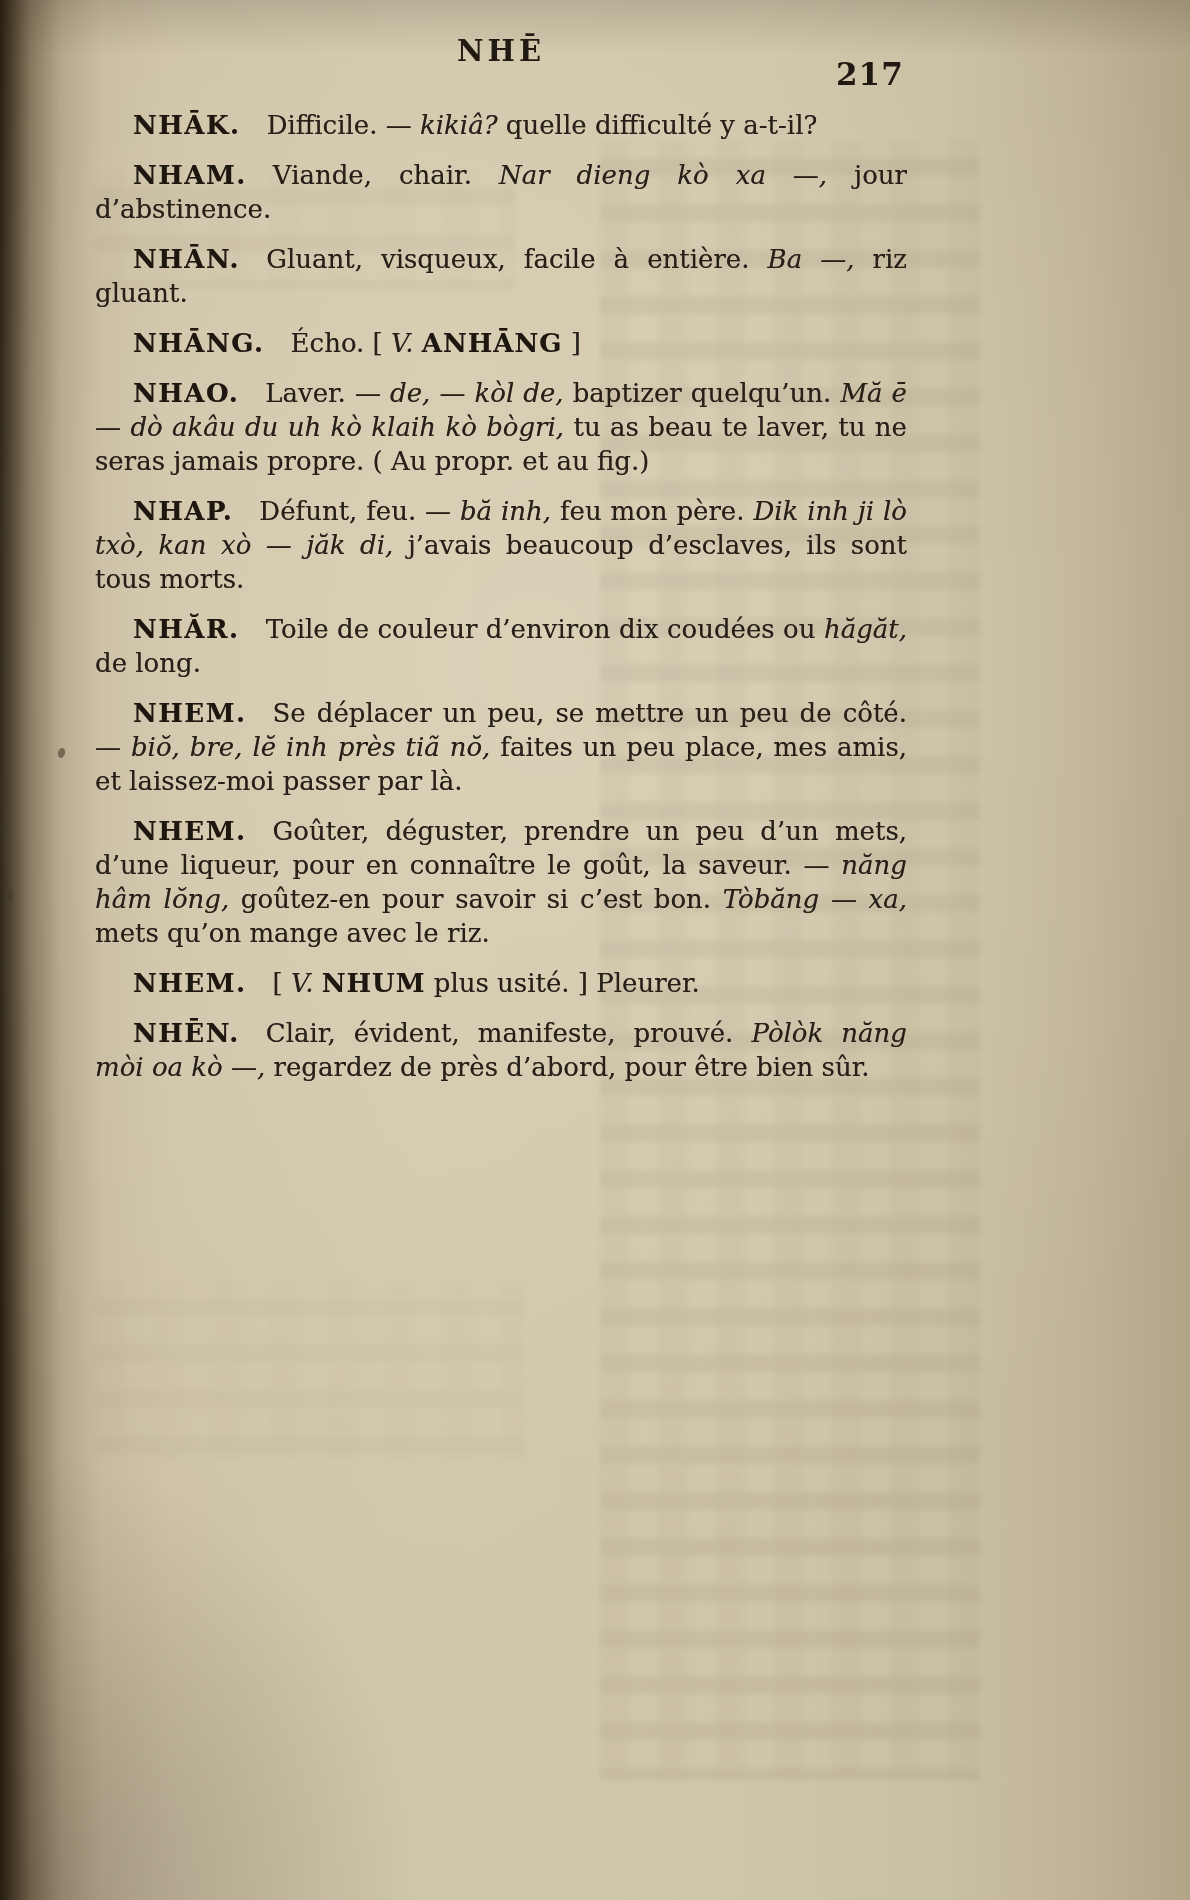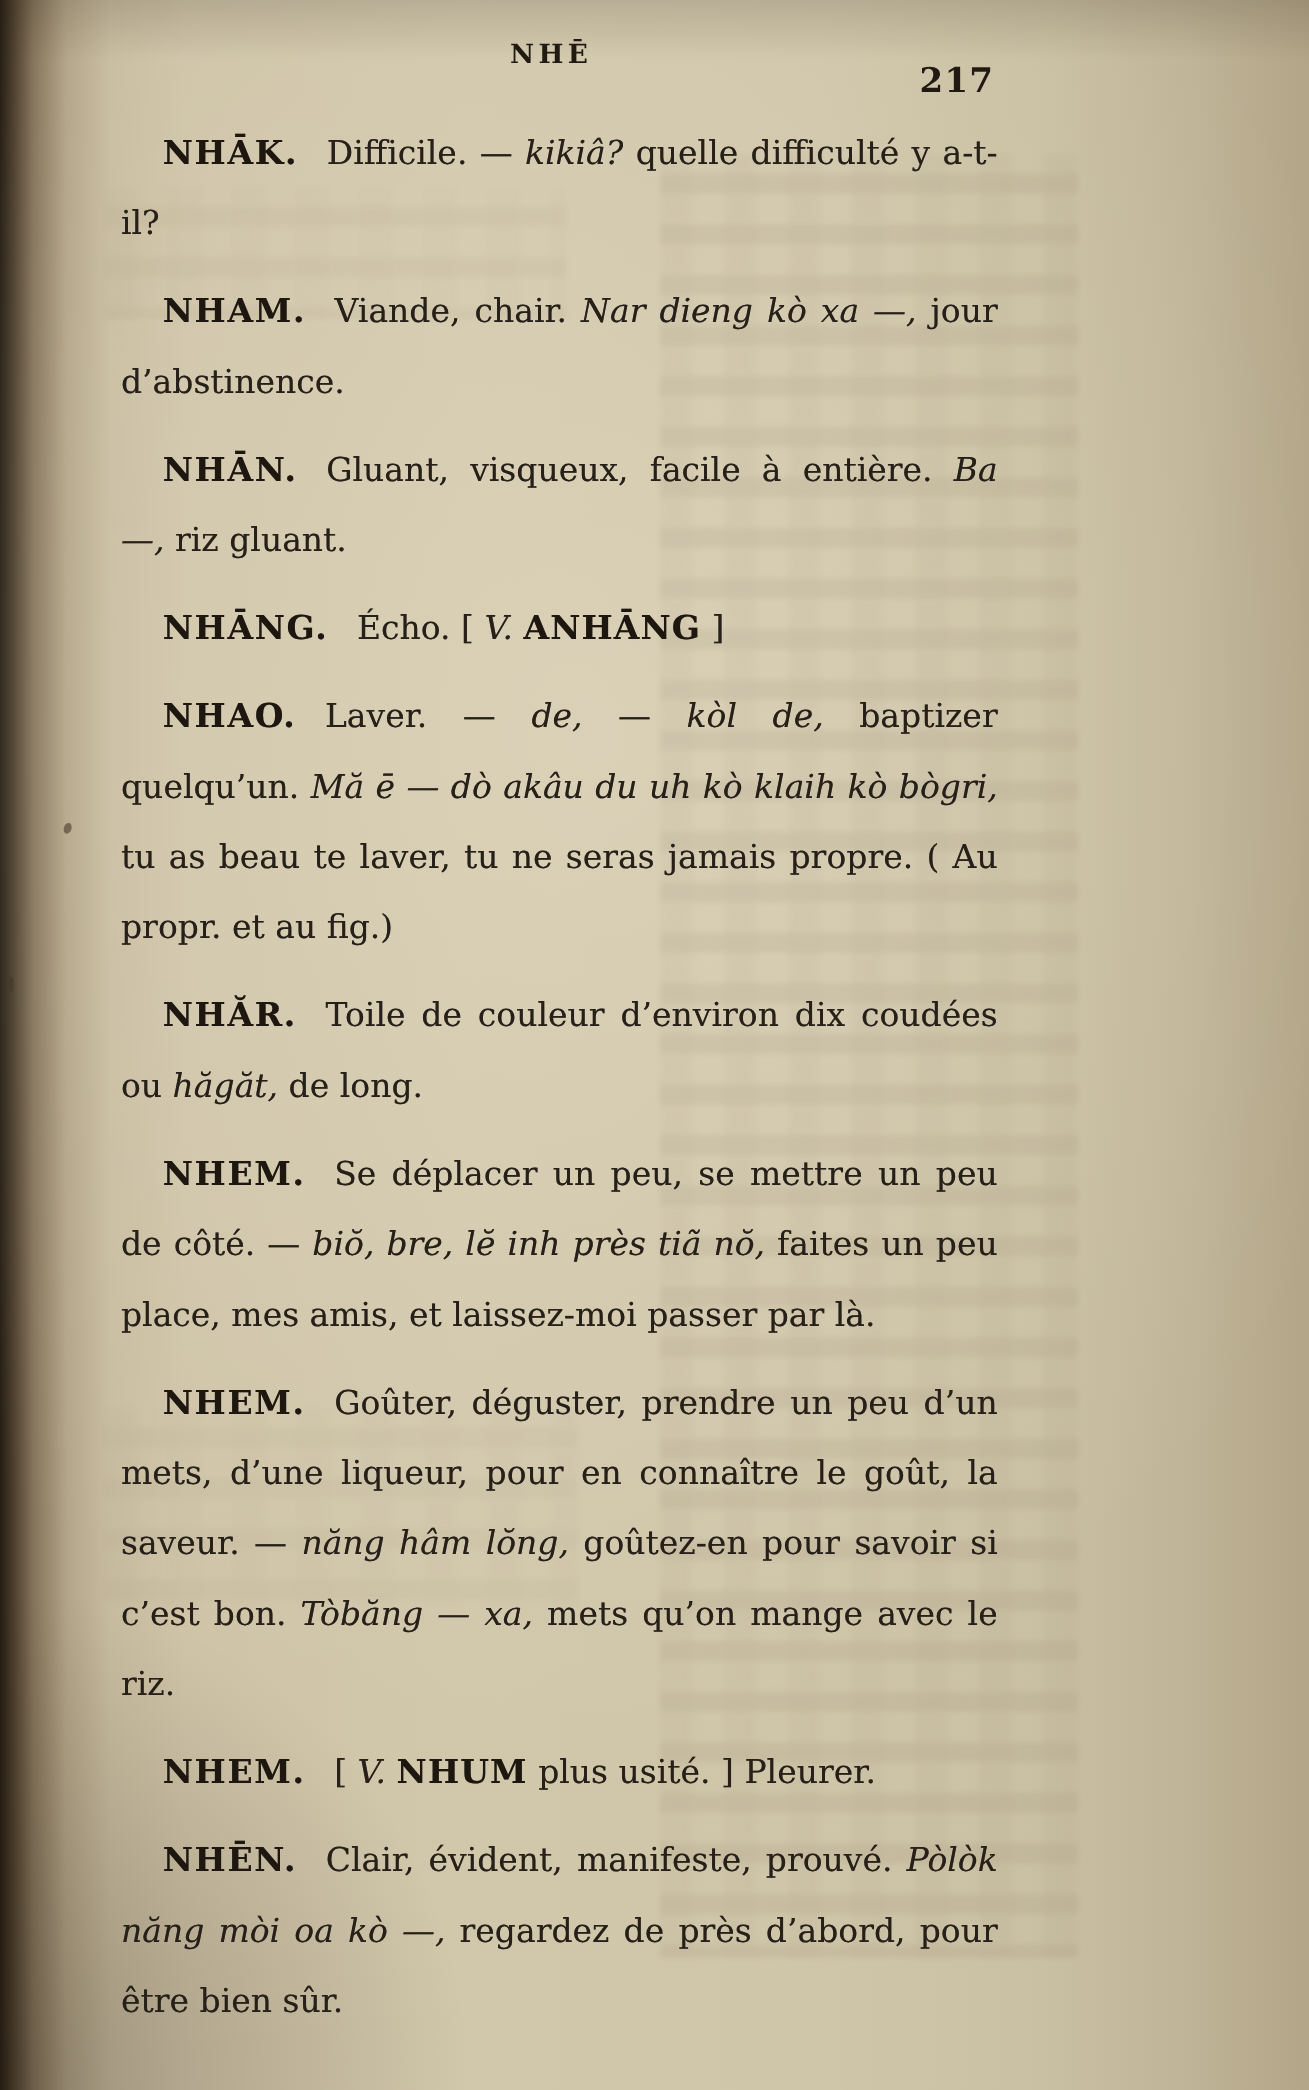--- a/index.html
+++ b/index.html
@@ -52,21 +52,21 @@
   }
   .speck-1 { left: 58px; top: 748px; width: 7px; height: 10px; transform: rotate(18deg); }
   .speck-2 { left: 8px;  top: 888px; width: 5px; height: 14px; opacity: .6; }
 
   .running-head {
     position: absolute;
     top: 34px;
     left: 95px;
     width: 812px;
     text-align: center;
-    font-size: 24px;
+    font-size: 29px;
     font-weight: bold;
     letter-spacing: 4px;
     color: #211a12;
   }
   .page-num {
     position: absolute;
     top: 56px;
     left: 836px;
     font-size: 31px;
     font-weight: bold;
@@ -74,25 +74,25 @@
     color: #211a12;
   }
 
   .text-block {
     position: absolute;
     top: 108px;
     left: 95px;
     width: 812px;
   }
   .entry {
-    margin: 0 0 16px 15px;
+    margin: 0 0 16px 0;
     text-indent: 38px;
     text-align: justify;
-    font-size: 30px;
-    line-height: 64px;
+    font-size: 26px;
+    line-height: 34px;
     text-shadow: 0 0 0.6px rgba(38,32,25,0.55);
   }
   .seg-h {
     font-weight: bold;
     letter-spacing: 1.5px;
     margin-right: 26px;
     color: #1d1710;
   }
   .seg-i { font-style: italic; }
   .seg-b { font-weight: bold; letter-spacing: 1px; color: #1d1710; }
@@ -112,20 +112,21 @@
   <div class="running-head">NHĒ</div>
 
   <div class="page-num">217</div>
 
   <main class="text-block" id="entries">
       <p class="entry"><span class="seg-h">NHĀK.</span><span class="seg-n">Difficile. — </span><span class="seg-i">kikiâ?</span><span class="seg-n"> quelle difficulté y a-t-il?</span></p>
       <p class="entry"><span class="seg-h">NHAM.</span><span class="seg-n">Viande, chair. </span><span class="seg-i">Nar dieng kò xa —,</span><span class="seg-n"> jour d’abstinence.</span></p>
       <p class="entry"><span class="seg-h">NHĀN.</span><span class="seg-n">Gluant, visqueux, facile à entière. </span><span class="seg-i">Ba —,</span><span class="seg-n"> riz gluant.</span></p>
       <p class="entry"><span class="seg-h">NHĀNG.</span><span class="seg-n">Écho. [ </span><span class="seg-i">V.</span><span class="seg-n"> </span><span class="seg-b">ANHĀNG</span><span class="seg-n"> ]</span></p>
       <p class="entry"><span class="seg-h">NHAO.</span><span class="seg-n">Laver. — </span><span class="seg-i">de,</span><span class="seg-n"> — </span><span class="seg-i">kòl de,</span><span class="seg-n"> baptizer quelqu’un. </span><span class="seg-i">Mă ē — dò akâu du uh kò klaih kò bògri,</span><span class="seg-n"> tu as beau te laver, tu ne seras jamais propre. ( Au propr. et au fig.)</span></p>
+      <p class="entry"><span class="seg-h">NHAP.</span><span class="seg-n">Défunt, feu. — </span><span class="seg-i">bă inh,</span><span class="seg-n"> feu mon père. </span><span class="seg-i">Dik inh ji lò txò, kan xò — jăk di,</span><span class="seg-n"> j’avais beaucoup d’esclaves, ils sont tous morts.</span></p>
       <p class="entry"><span class="seg-h">NHĂR.</span><span class="seg-n">Toile de couleur d’environ dix coudées ou </span><span class="seg-i">hăgăt,</span><span class="seg-n"> de long.</span></p>
       <p class="entry"><span class="seg-h">NHEM.</span><span class="seg-n">Se déplacer un peu, se mettre un peu de côté. — </span><span class="seg-i">biŏ, bre, lĕ inh près tiã nŏ,</span><span class="seg-n"> faites un peu place, mes amis, et laissez-moi passer par là.</span></p>
       <p class="entry"><span class="seg-h">NHEM.</span><span class="seg-n">Goûter, déguster, prendre un peu d’un mets, d’une liqueur, pour en connaître le goût, la saveur. — </span><span class="seg-i">năng hâm lŏng,</span><span class="seg-n"> goûtez-en pour savoir si c’est bon. </span><span class="seg-i">Tòbăng — xa,</span><span class="seg-n"> mets qu’on mange avec le riz.</span></p>
       <p class="entry"><span class="seg-h">NHEM.</span><span class="seg-n">[ </span><span class="seg-i">V.</span><span class="seg-n"> </span><span class="seg-b">NHUM</span><span class="seg-n"> plus usité. ] Pleurer.</span></p>
       <p class="entry"><span class="seg-h">NHĒN.</span><span class="seg-n">Clair, évident, manifeste, prouvé. </span><span class="seg-i">Pòlòk năng mòi oa kò —,</span><span class="seg-n"> regardez de près d’abord, pour être bien sûr.</span></p>
     </main>
 
 </div>
 
 </body></html>

